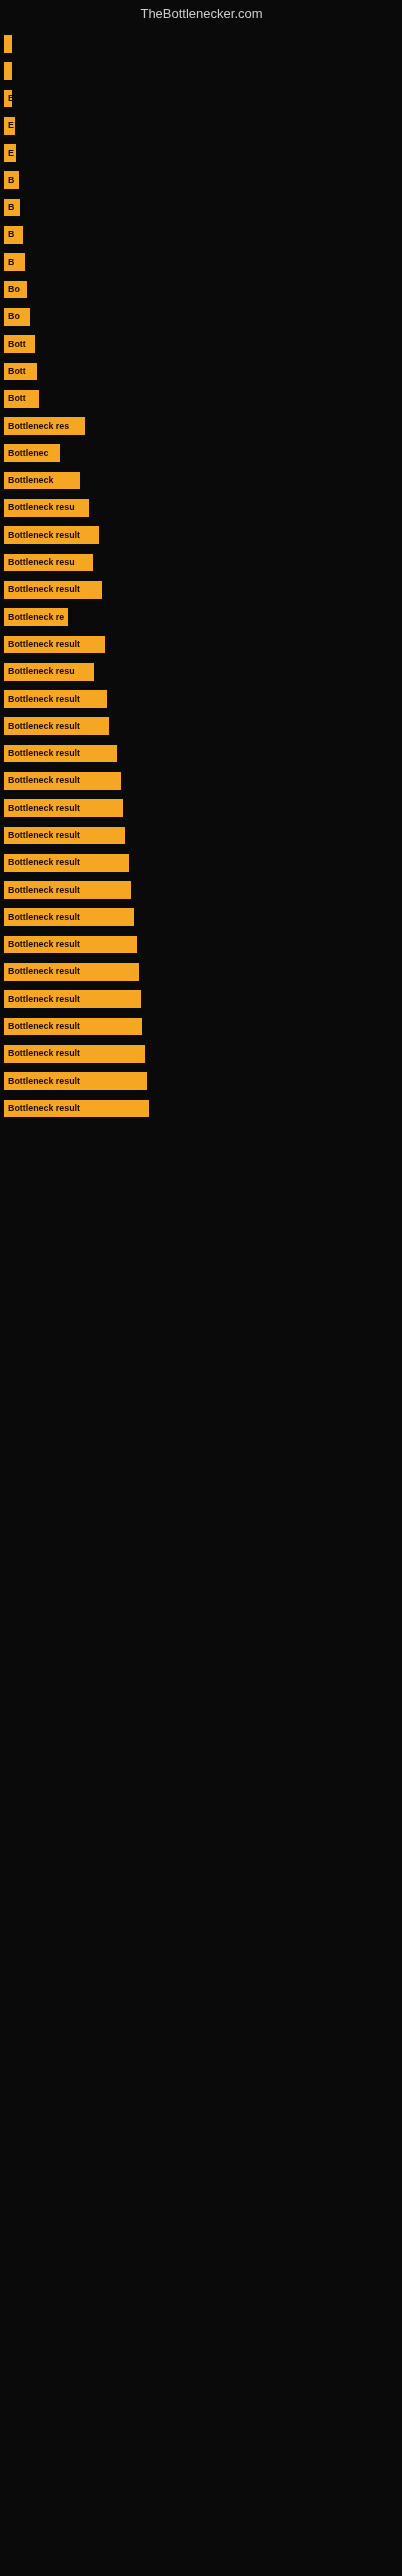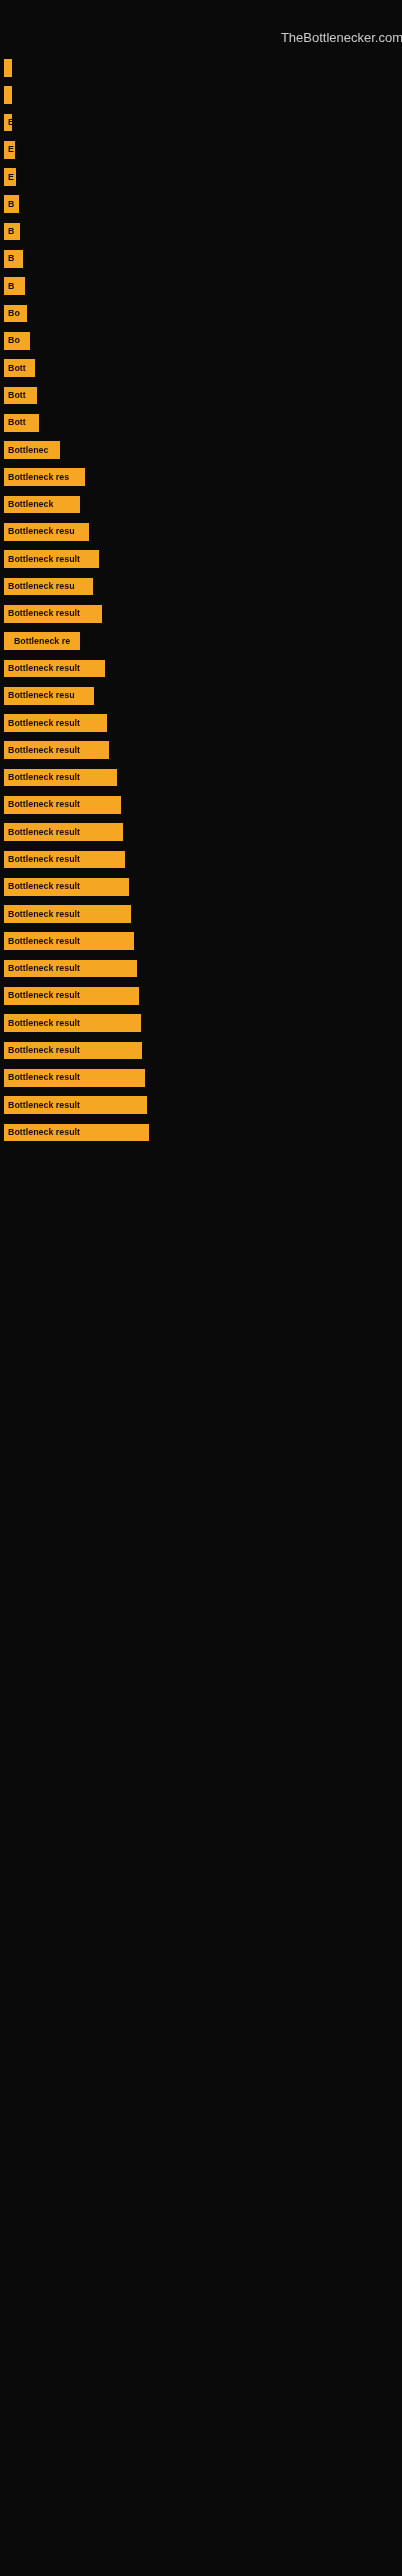--- a/index.html
+++ b/index.html
@@ -10,24 +10,23 @@
     body {
       width: 403px;
       min-height: 2576px;
       background-color: #0a0a0a;
       font-family: Arial, sans-serif;
       position: relative;
     }
     .site-title {
       color: #cccccc;
       font-size: 13px;
-      text-align: right;
+      text-align: center;
       padding: 6.4px 0 3.2px 0;
       font-weight: normal;
-      margin-top: 24px;
     }
     .bars-container {
       padding: 8px 8px 8px 4px;
       display: flex;
       flex-direction: column;
       gap: 0;
     }
     .bar-row {
       display: flex;
       align-items: center;
@@ -89,42 +88,42 @@
     <div class="bar-row">
       <div class="bar-label" style="width: 31px;">Bott</div>
     </div>
     <div class="bar-row">
       <div class="bar-label" style="width: 33px;">Bott</div>
     </div>
     <div class="bar-row">
       <div class="bar-label" style="width: 35px;">Bott</div>
     </div>
     <div class="bar-row">
-      <div class="bar-label" style="width: 56px;">Bottlenec</div>
+      <div class="bar-label" style="width: 81px;">Bottleneck res</div>
     </div>
     <div class="bar-row">
-      <div class="bar-label" style="width: 81px;">Bottleneck res</div>
+      <div class="bar-label" style="width: 56px;">Bottlenec</div>
     </div>
     <div class="bar-row">
       <div class="bar-label" style="width: 76px;">Bottleneck</div>
     </div>
     <div class="bar-row">
       <div class="bar-label" style="width: 85px;">Bottleneck resu</div>
     </div>
     <div class="bar-row">
       <div class="bar-label" style="width: 95px;">Bottleneck result</div>
     </div>
     <div class="bar-row">
       <div class="bar-label" style="width: 89px;">Bottleneck resu</div>
     </div>
     <div class="bar-row">
       <div class="bar-label" style="width: 98px;">Bottleneck result</div>
     </div>
     <div class="bar-row">
-      <div class="bar-label" style="width: 76px; text-align: center;">Bottleneck re</div>
+      <div class="bar-label" style="width: 64px; text-align: center;">Bottleneck re</div>
     </div>
     <div class="bar-row">
       <div class="bar-label" style="width: 101px;">Bottleneck result</div>
     </div>
     <div class="bar-row">
       <div class="bar-label" style="width: 90px;">Bottleneck resu</div>
     </div>
     <div class="bar-row">
       <div class="bar-label" style="width: 103px;">Bottleneck result</div>
     </div>

